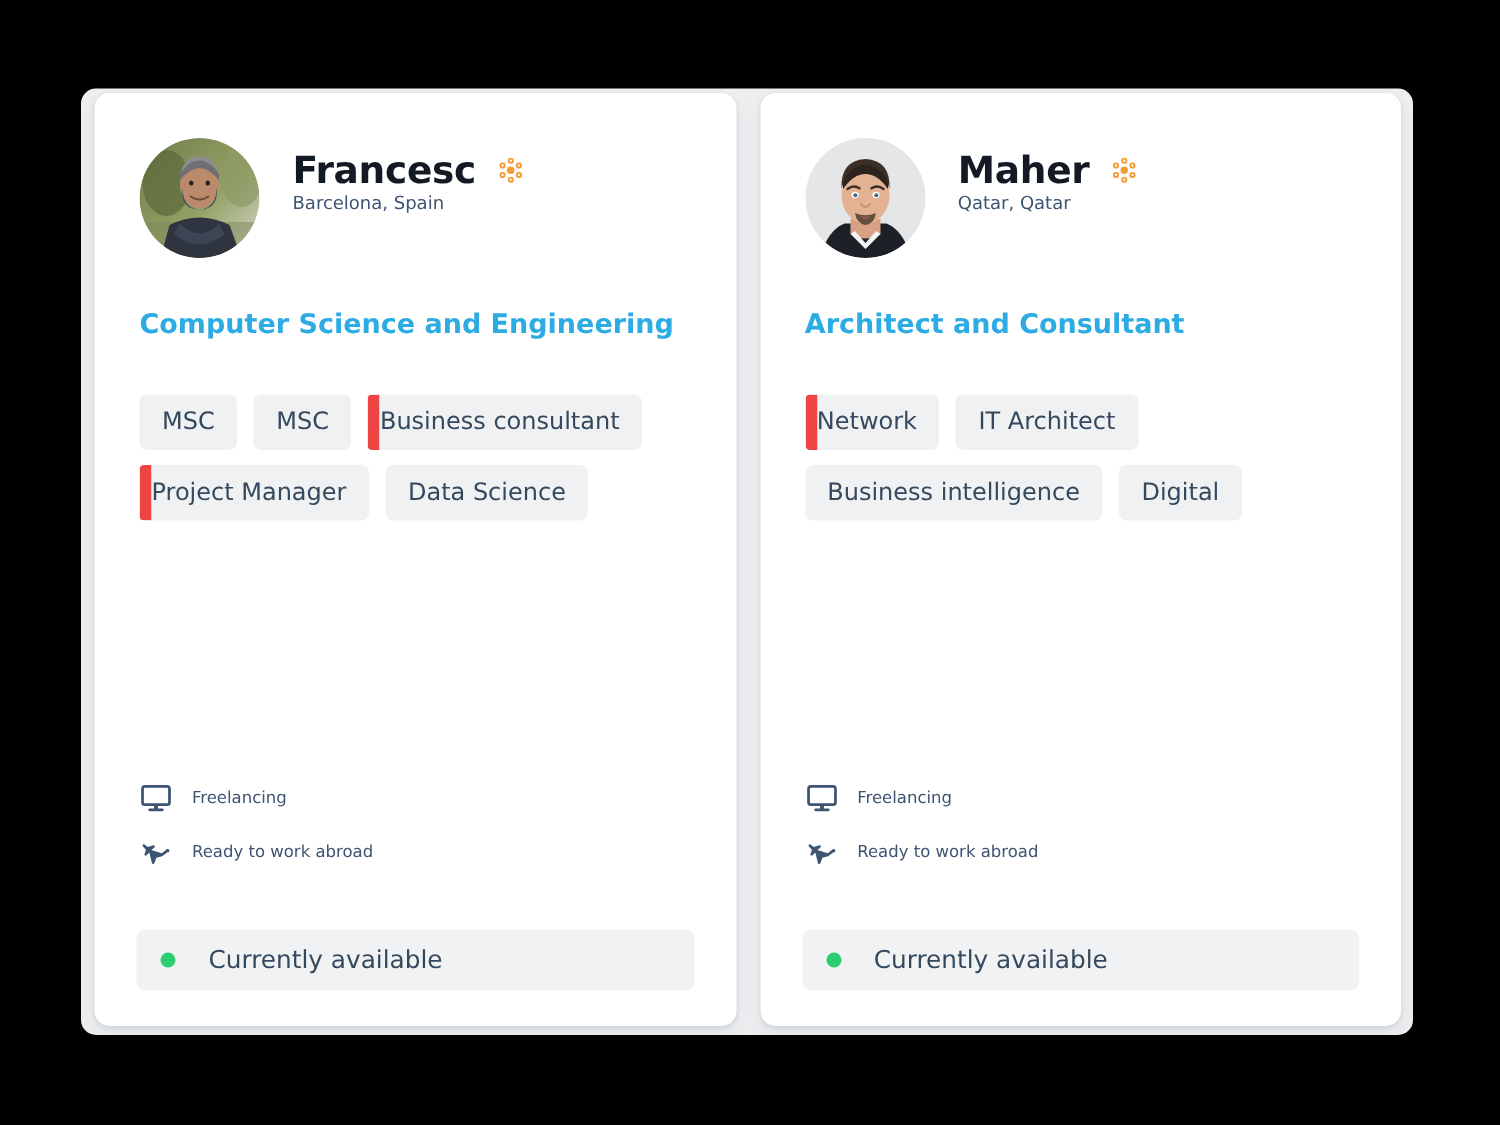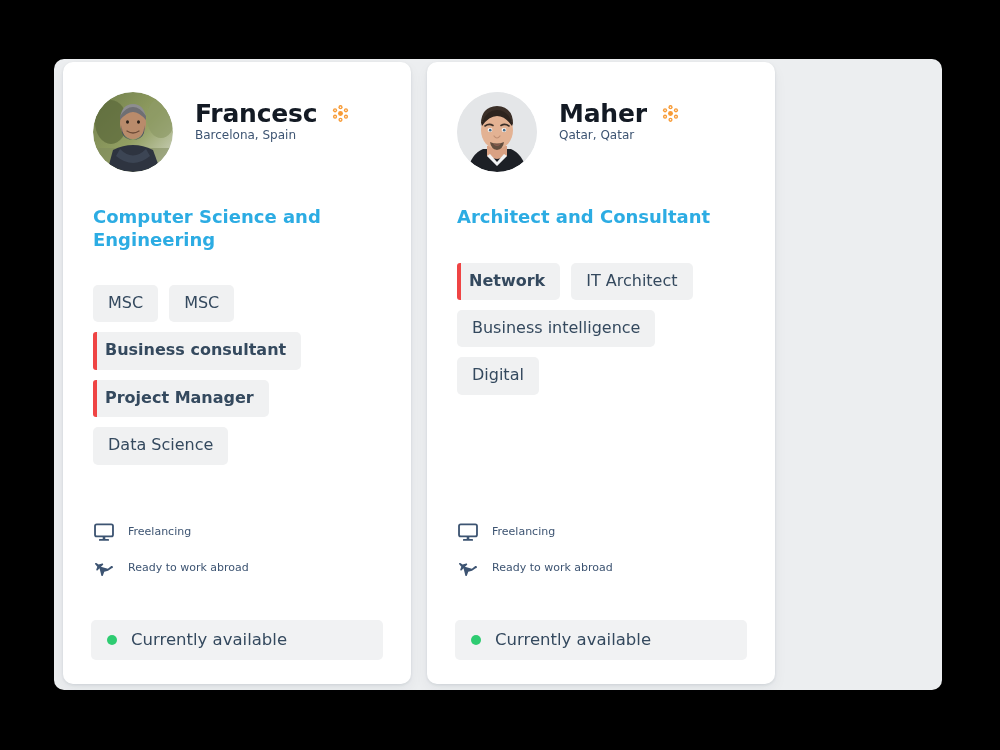--- a/index.html
+++ b/index.html
@@ -35,21 +35,21 @@
     left: 63px;
     top: 62px;
     width: 871px;
     height: 624px;
     display: flex;
     gap: 16px;
     align-items: flex-start;
   }
 
   .card {
-    width: 348px;
+    width: 428px;
     height: 622px;
     background: #ffffff;
     border-radius: 10px;
     box-shadow: 0 1px 3px rgba(22, 36, 60, 0.10),
                 0 6px 14px rgba(22, 36, 60, 0.05);
     padding: 30px 28px 0 30px;
     position: relative;
     overflow: hidden;
   }
 
@@ -120,24 +120,23 @@
   .tag {
     background: #f0f1f2;
     border-radius: 5px;
     font-size: 16px;
     color: #34495e;
     padding: 9px 15px 10px 15px;
     line-height: 1.15;
     white-space: nowrap;
   }
   .tag.highlight {
-    border-left: 4px solid #ef4444;
-    padding-left: 8px;
+    border-left: 8px solid #ef4444;
+    padding-left: 0;
     border-radius: 3px 5px 5px 3px;
-    font-weight: bold;
   }
 
   
   .attributes {
     position: absolute;
     left: 30px;
     bottom: 105px;
     width: 370px;
   }
 
@@ -161,21 +160,21 @@
   .availability {
     position: absolute;
     left: 28px;
     right: 28px;
     bottom: 24px;
     height: 40px;
     background: #f1f2f3;
     border-radius: 5px;
     display: flex;
     align-items: center;
-    gap: 14px;
+    gap: 22px;
     padding: 0 16px;
     text-align: center;
   }
 
   .status-dot {
     width: 10px;
     height: 10px;
     border-radius: 50%;
     background: #2ecc71;
     flex: 0 0 auto;

